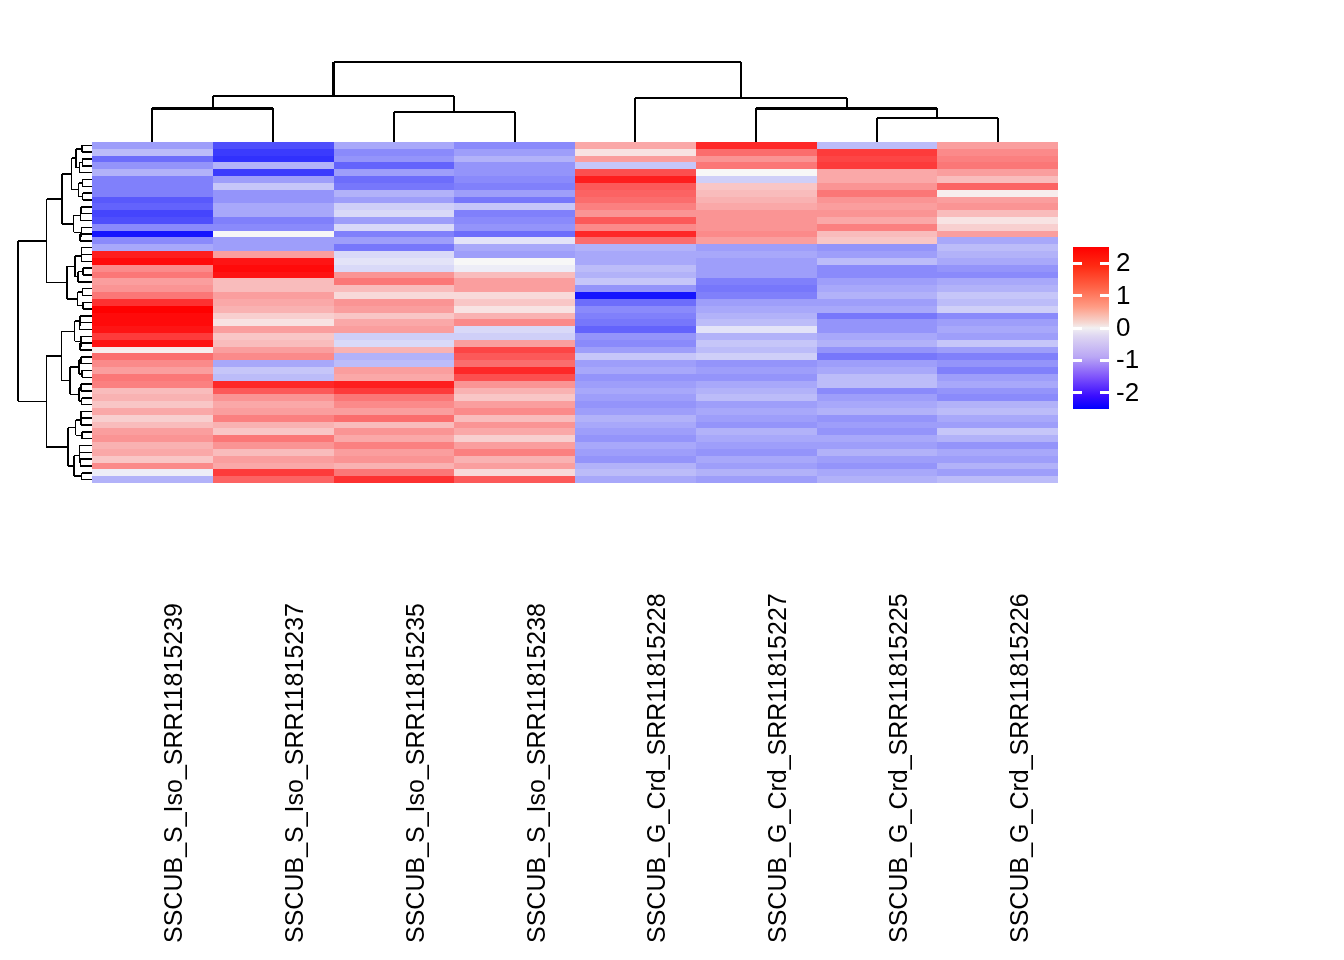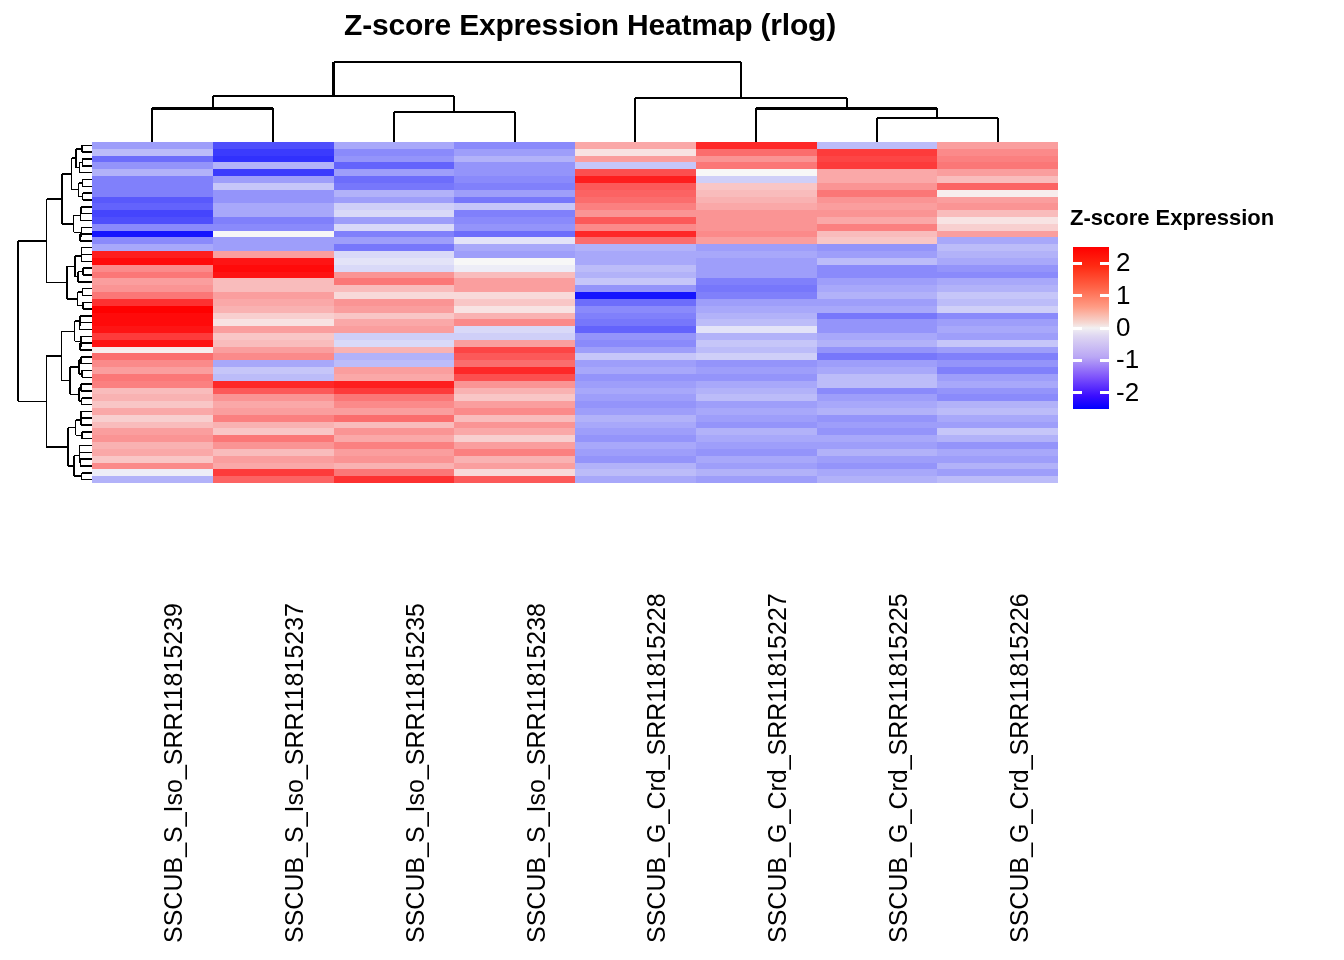--- a/index.html
+++ b/index.html
@@ -59,21 +59,20 @@
   #legbar .tickmark.r{right:0;}
   .legticklabel{
     position:absolute;left:46px;font-size:26px;line-height:26px;
   }
 </style>
 </head>
 <body>
 
 <div id="stage">
 
-  <div class="title">Z-score Expression Heatmap (rlog)</div>
 
   <svg id="coldend" viewBox="0 0 966 86" preserveAspectRatio="none">
       <line x1="60.375" y1="86" x2="60.375" y2="52.4" stroke="#000" stroke-width="2.2" shape-rendering="crispEdges"></line>
       <line x1="181.125" y1="86" x2="181.125" y2="52.4" stroke="#000" stroke-width="2.2" shape-rendering="crispEdges"></line>
       <line x1="60.375" y1="52.4" x2="181.125" y2="52.4" stroke="#000" stroke-width="2.2" shape-rendering="crispEdges"></line>
       <line x1="301.875" y1="86" x2="301.875" y2="55.6" stroke="#000" stroke-width="2.2" shape-rendering="crispEdges"></line>
       <line x1="422.625" y1="86" x2="422.625" y2="55.6" stroke="#000" stroke-width="2.2" shape-rendering="crispEdges"></line>
       <line x1="301.875" y1="55.6" x2="422.625" y2="55.6" stroke="#000" stroke-width="2.2" shape-rendering="crispEdges"></line>
       <line x1="120.75" y1="52.4" x2="120.75" y2="39.6" stroke="#000" stroke-width="2.2" shape-rendering="crispEdges"></line>
       <line x1="362.25" y1="55.6" x2="362.25" y2="39.6" stroke="#000" stroke-width="2.2" shape-rendering="crispEdges"></line>
@@ -650,21 +649,20 @@
       <div class="collabel" style="left: 192.125px;">SSCUB_S_Iso_SRR11815237</div>
       <div class="collabel" style="left: 312.875px;">SSCUB_S_Iso_SRR11815235</div>
       <div class="collabel" style="left: 433.625px;">SSCUB_S_Iso_SRR11815238</div>
       <div class="collabel" style="left: 554.375px;">SSCUB_G_Crd_SRR11815228</div>
       <div class="collabel" style="left: 675.125px;">SSCUB_G_Crd_SRR11815227</div>
       <div class="collabel" style="left: 795.875px;">SSCUB_G_Crd_SRR11815225</div>
       <div class="collabel" style="left: 916.625px;">SSCUB_G_Crd_SRR11815226</div>
     </div>
 
   <div id="legend">
-    <div class="legtitle">Z-score Expression</div>
     <div id="legbar">
         <div class="tickmark l" style="top: 14.7px;"></div>
         <div class="tickmark r" style="top: 14.7px;"></div>
         <div class="tickmark l" style="top: 47.1px;"></div>
         <div class="tickmark r" style="top: 47.1px;"></div>
         <div class="tickmark l" style="top: 79.5px;"></div>
         <div class="tickmark r" style="top: 79.5px;"></div>
         <div class="tickmark l" style="top: 111.9px;"></div>
         <div class="tickmark r" style="top: 111.9px;"></div>
         <div class="tickmark l" style="top: 144.3px;"></div>

